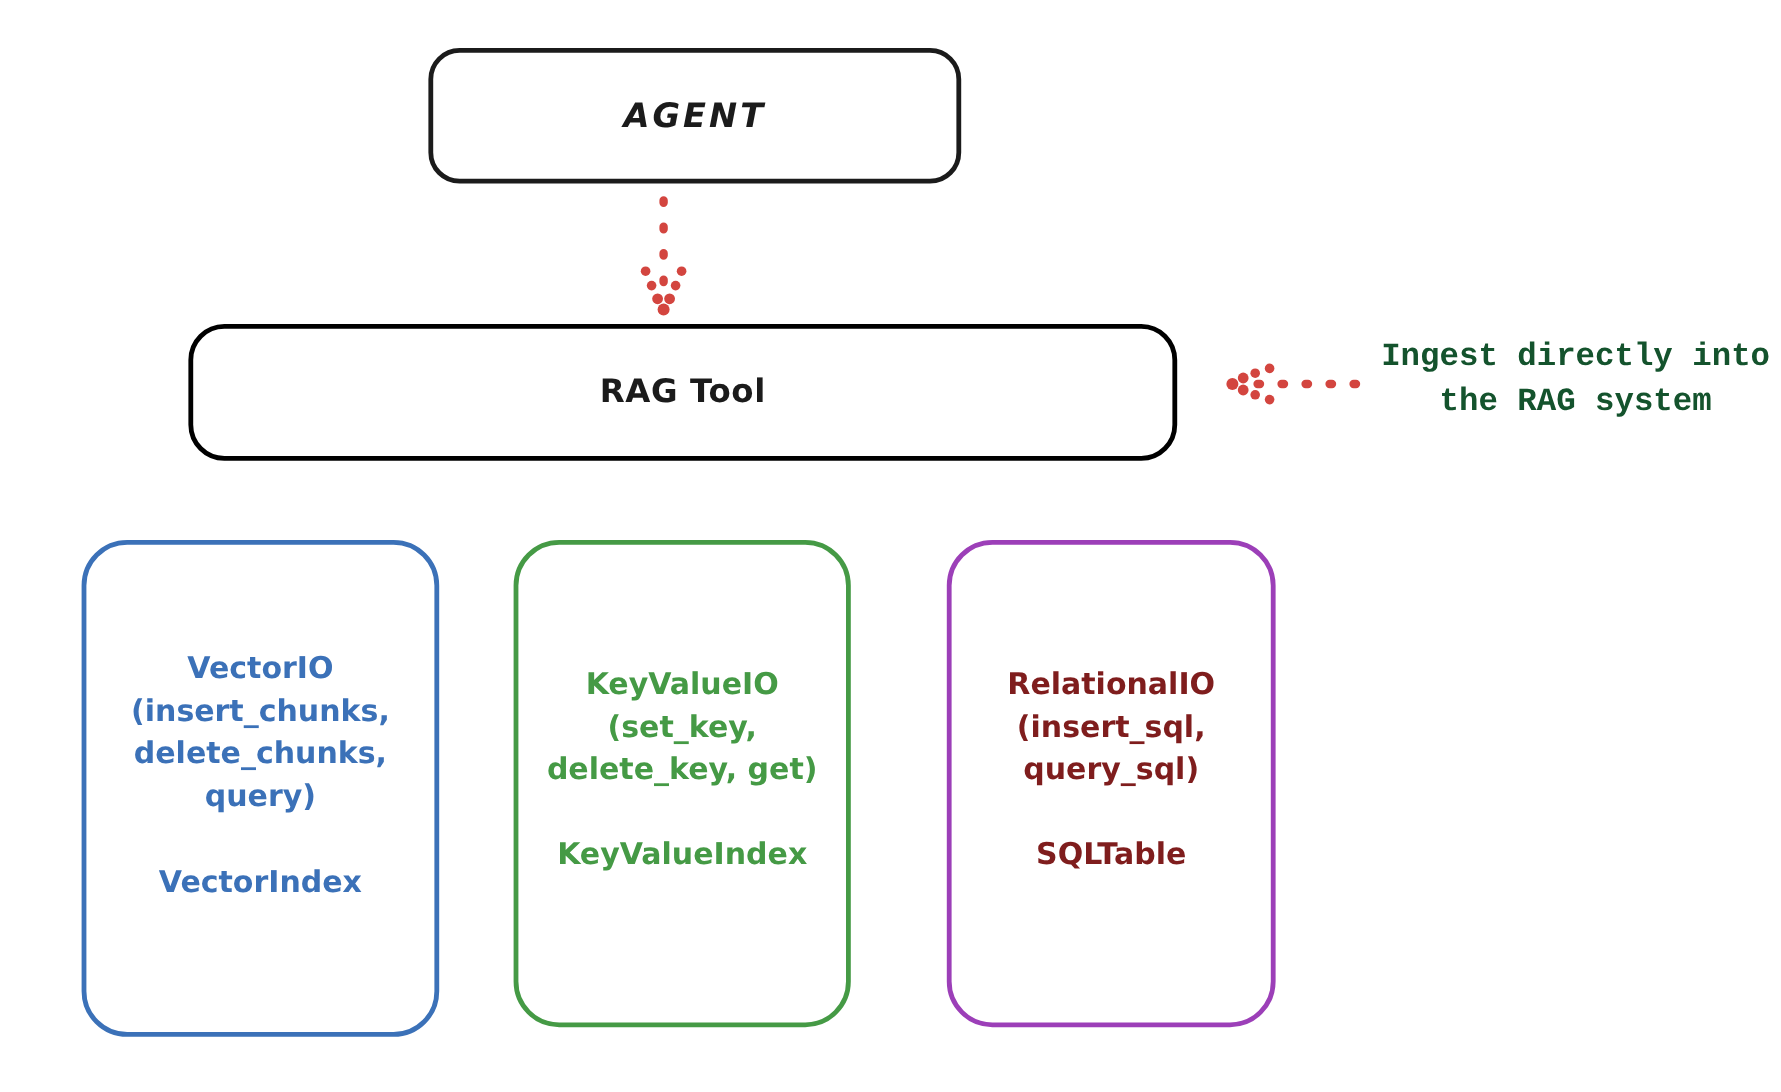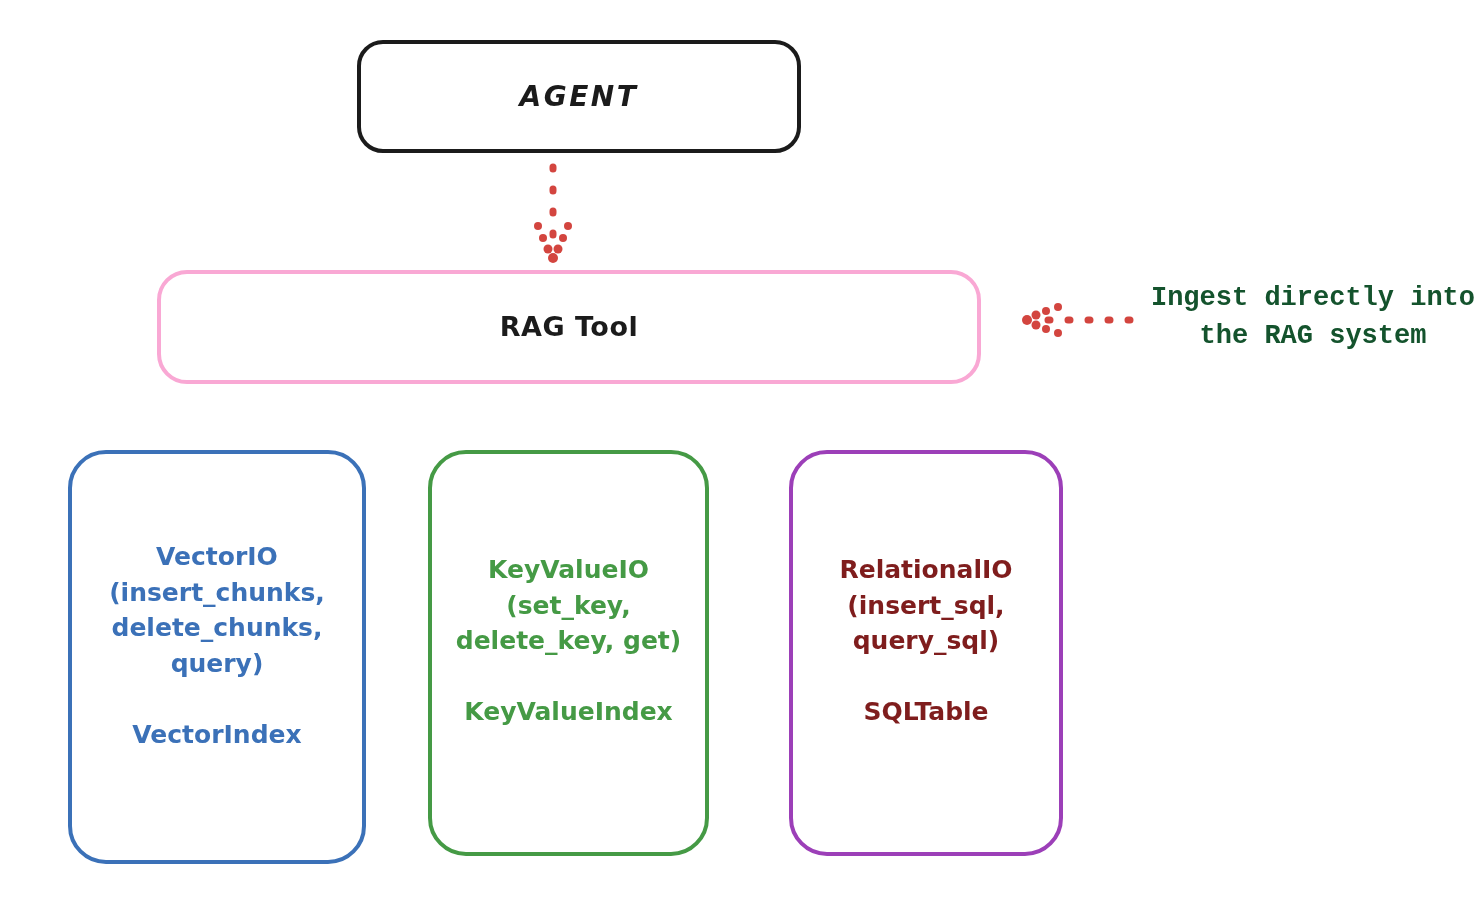--- a/index.html
+++ b/index.html
@@ -56,21 +56,21 @@
     font-size: 28px;
     letter-spacing: 2.5px;
     color: #1b1b1b;
   }
 
   .box-ragtool {
     left: 157px;
     top: 270px;
     width: 824px;
     height: 114px;
-    border: 4px solid #f9a8d4;
+    border: 4px solid #000000;
     border-radius: 30px;
   }
   .box-ragtool .node-label {
     font-family: "DejaVu Sans", sans-serif;
     font-weight: 600;
     font-size: 27px;
     letter-spacing: 0.5px;
     color: #1b1b1b;
   }
 

